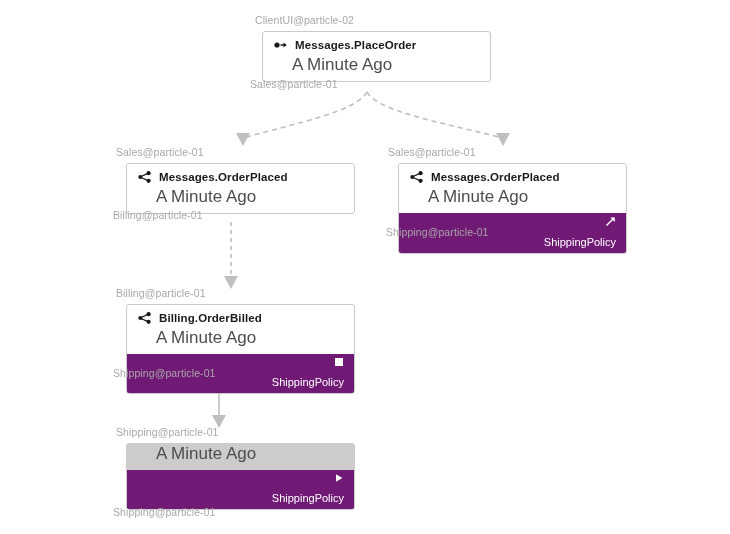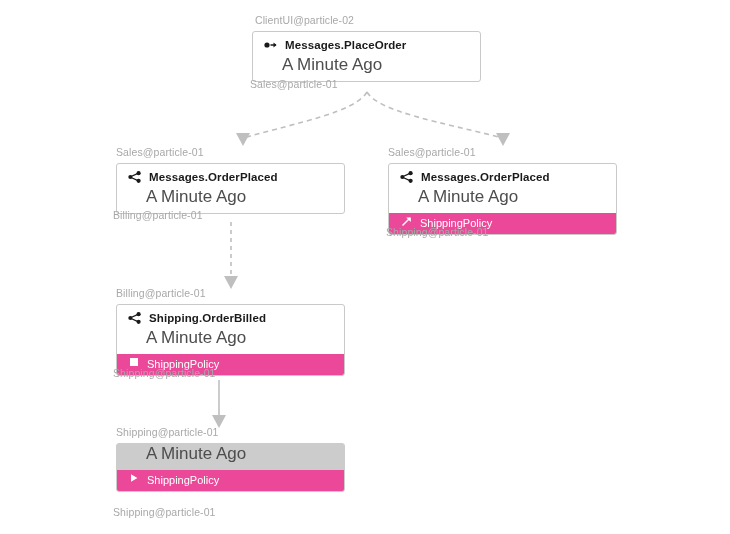--- a/index.html
+++ b/index.html
@@ -33,20 +33,21 @@
 
   
   .node {
     position: absolute;
     box-sizing: border-box;
     width: 229px;
     border: 1px solid #c9c9c9;
     border-radius: 3px;
     background: #ffffff;
     overflow: hidden;
+    margin-left: 10px;
   }
   .node.selected {
     background: #cccccc;
     border-color: #cccccc;
   }
   .node-title {
     display: flex;
     align-items: center;
     gap: 7px;
     padding: 7px 10px 4px 11px;
@@ -57,27 +58,28 @@
     white-space: nowrap;
   }
   .node-sub {
     padding: 0 10px 6px 29px;
     font-size: 17px;
     color: #4d4d4d;
     white-space: nowrap;
   }
   .node-row {
     display: flex;
-    align-items: flex-start;
+    align-items: flex-end;
     gap: 8px;
-    background: #ec4899;
+    background: #701a75;
     color: #ffffff;
     font-size: 11px;
     padding: 3px 10px 4px 12px;
     white-space: nowrap;
+    flex-direction: column;
   }
   .node-row .row-label {
     line-height: 14px;
   }
 
   
   .caption {
     position: absolute;
     font-size: 10.5px;
     color: #a8a8a8;
@@ -188,21 +190,21 @@
   <div class="node" style="left:116px; top:304px;">
     <div class="node-title">
       <span class="icon">
         <svg width="14" height="12" viewBox="0 0 14 12">
           <circle cx="2.4" cy="6" r="2.1" fill="#1a1a1a"></circle>
           <circle cx="10.6" cy="2.2" r="2.1" fill="#1a1a1a"></circle>
           <circle cx="10.6" cy="9.8" r="2.1" fill="#1a1a1a"></circle>
           <path d="M3.6 5.2 L9.4 2.6 M3.6 6.8 L9.4 9.4" stroke="#1a1a1a" stroke-width="1.2"></path>
         </svg>
       </span>
-      <span>Shipping.OrderBilled</span>
+      <span>Billing.OrderBilled</span>
     </div>
     <div class="node-sub">A Minute Ago</div>
     <div class="node-row">
       <span class="icon">
         <svg width="10" height="10" viewBox="0 0 10 10">
           <rect x="1" y="1" width="8" height="8" fill="#ffffff"></rect>
         </svg>
       </span>
       <span class="row-label">ShippingPolicy</span>
     </div>

